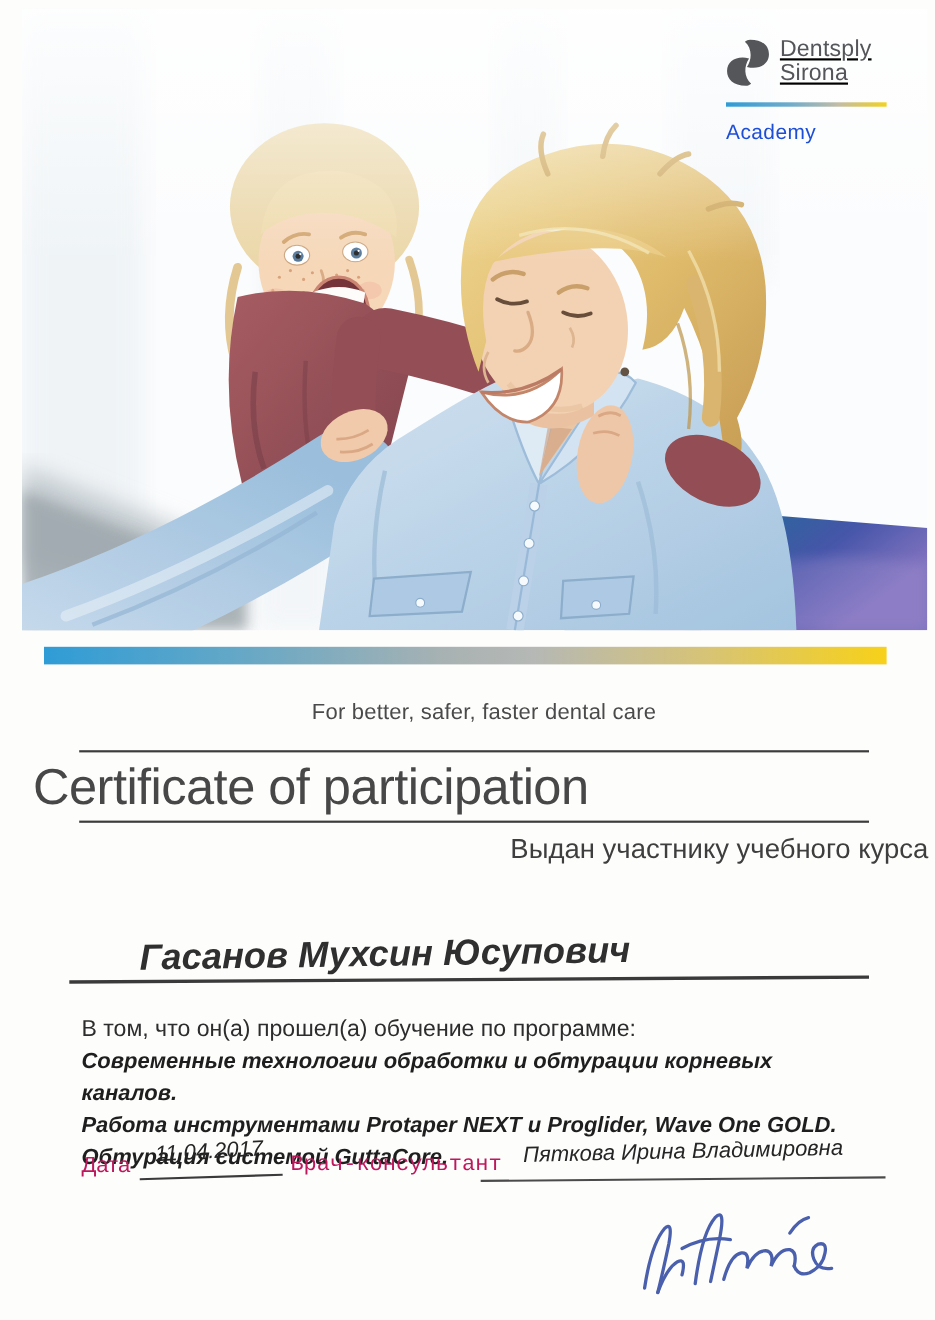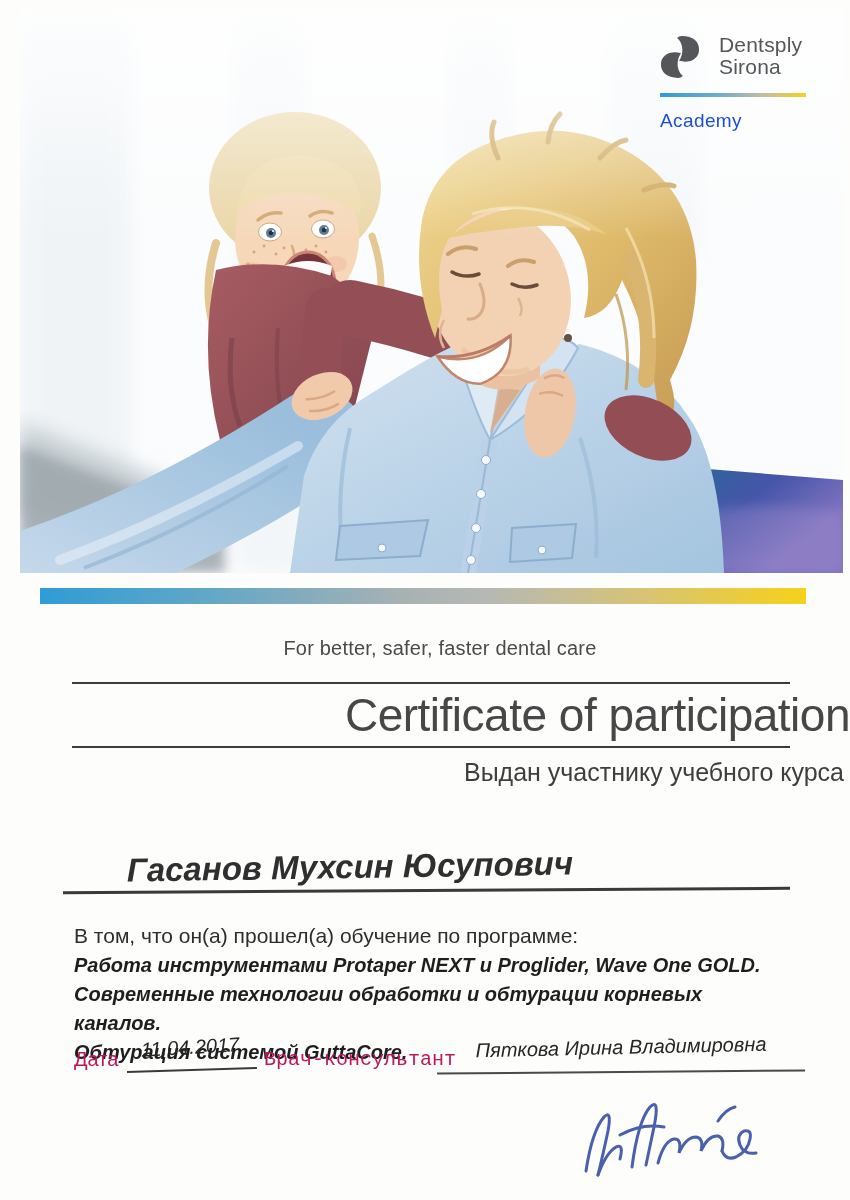--- a/index.html
+++ b/index.html
@@ -7,35 +7,35 @@
     width:850px;height:1200px;position:relative;overflow:hidden;
     background:#fdfdfc;
     font-family:"Liberation Sans","DejaVu Sans",sans-serif;
     -webkit-font-smoothing:antialiased;
   }
   .abs{position:absolute;}
   
   .photo-wrap{left:20px;top:8px;width:823px;height:565px;}
   
   .logo{left:660px;top:34px;width:150px;}
-  .logo-row{display:flex;align-items:flex-start;gap:19px;}
+  .logo-row{display:flex;align-items:flex-start;gap:9px;text-decoration:underline;}
   .logo-text{font-size:21px;line-height:22px;color:#55565a;letter-spacing:.2px;}
   .logo-rule{margin-top:13px;width:146px;height:3.5px;
     background:linear-gradient(90deg,#2f9cd6 0%,#6faccb 40%,#c2bda5 70%,#f2d21f 100%);}
   .logo-academy{margin-top:13px;font-size:19px;color:#1d4ed8;letter-spacing:.4px;}
   
   .banner{left:40px;top:588px;width:766px;height:16px;
     background:linear-gradient(90deg,#2f9cd6 0%,#62a7c7 22%,#a9b2b2 48%,#b5b8b5 58%,#d6c378 78%,#f7d119 100%);}
   
   .tagline{left:30px;top:637px;width:820px;text-align:center;
     font-size:20px;color:#4a4a4a;letter-spacing:.2px;}
   .rule{height:2px;background:#3c3c3c;}
   .rule-top{left:72px;top:682px;width:718px;}
   .rule-bottom{left:72px;top:746px;width:718px;}
-  .title{left:30px;top:688px;width:820px;text-align:right;
+  .title{left:30px;top:688px;width:820px;text-align:left;
     font-size:46px;color:#474747;letter-spacing:-.5px;}
   .subtitle{left:24px;top:758px;width:820px;text-align:right;
     font-size:25px;color:#3e3e3e;}
   .recipient{left:40px;top:848px;width:620px;text-align:center;
     font-size:33px;font-weight:700;font-style:italic;color:#2f2f2f;
     transform:rotate(-0.9deg);}
   .recipient-rule{left:63px;top:889px;width:727px;height:2.5px;background:#3a3a3a;
     transform:rotate(-0.35deg);}
   .body-intro{left:74px;top:924px;font-size:21px;color:#2d2d2d;}
   .program{left:74px;top:951px;width:720px;font-size:20px;font-weight:700;font-style:italic;
@@ -271,22 +271,22 @@
 <div class="abs rule rule-top"></div>
 <div class="abs title">Certificate of participation</div>
 <div class="abs rule rule-bottom"></div>
 <div class="abs subtitle">Выдан участнику учебного курса</div>
 
 <div class="abs recipient">Гасанов Мухсин Юсупович</div>
 <div class="abs recipient-rule"></div>
 
 <div class="abs body-intro">В том, что он(а) прошел(а) обучение по программе:</div>
 <div class="abs program">
+  <div>Современные технологии обработки и обтурации корневых каналов.</div>
   <div>Работа инструментами Protaper NEXT и Proglider, Wave One GOLD.</div>
-  <div>Современные технологии обработки и обтурации корневых каналов.</div>
   <div>Обтурация системой GuttaCore.</div>
 </div>
 
 <div class="abs lbl date-label">Дата</div>
 <div class="abs date-value">11.04.2017</div>
 <div class="abs date-rule"></div>
 
 <div class="abs lbl consultant-label">Врач-консультант</div>
 <div class="abs consultant-name">Пяткова Ирина Владимировна</div>
 <div class="abs consultant-rule"></div>

